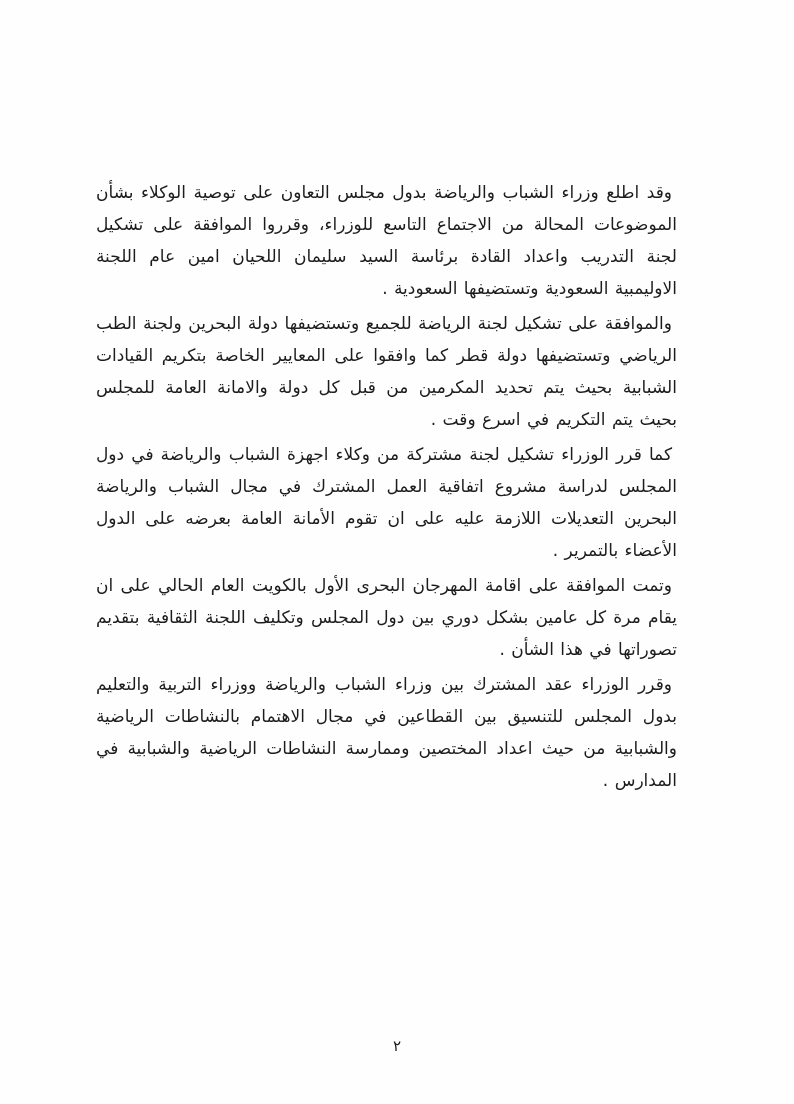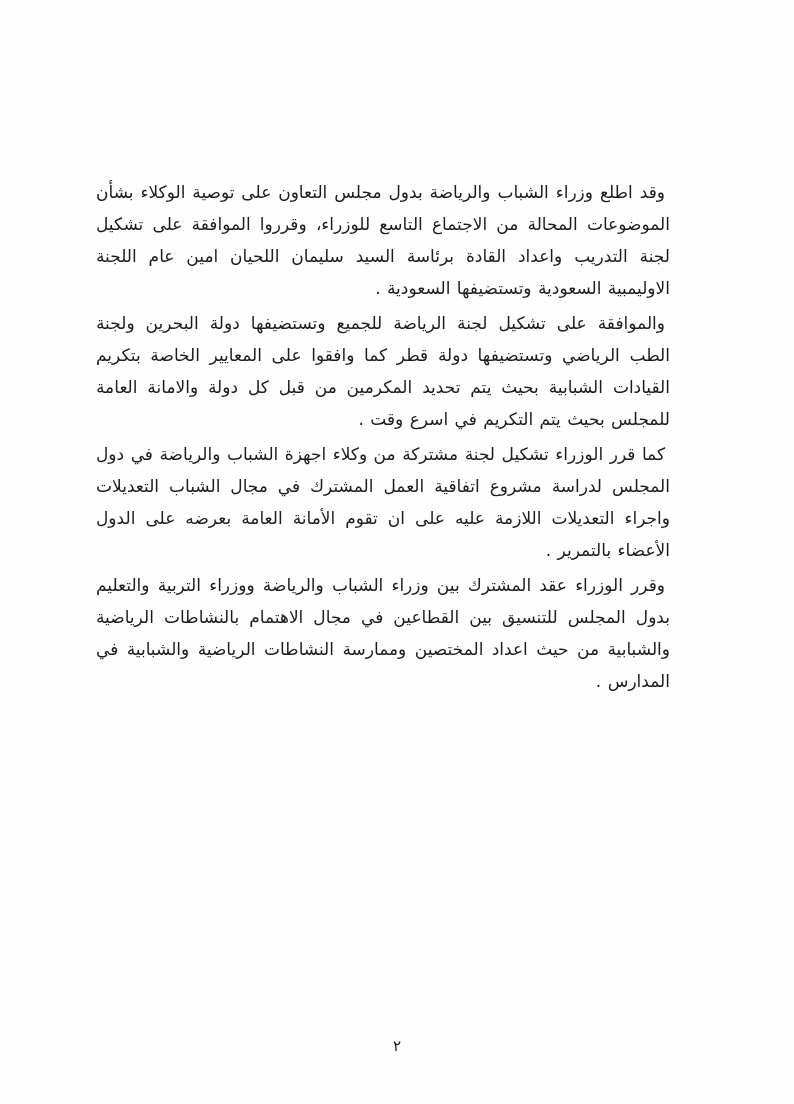--- a/index.html
+++ b/index.html
@@ -22,21 +22,21 @@
     left: 96px;
     direction: rtl;
     text-align: justify;
     text-align-last: right;
     color: #1c1c1c;
     font-size: 17px;
     line-height: 32px;
     letter-spacing: 0;
   }
   .text-block p {
-    margin: 0 12px 3px 0;
+    margin: 0 5px 3px 0;
     text-indent: 5px;
     word-spacing: 1px;
   }
   .page-number {
     position: absolute;
     top: 1036px;
     left: 0;
     width: 100%;
     text-align: center;
     direction: rtl;
@@ -45,17 +45,18 @@
     line-height: 20px;
   }
 </style>
 </head>
 <body>
 
 <div class="scan-page">
   <div class="text-block">
     <p>وقد اطلع وزراء الشباب والرياضة بدول مجلس التعاون على توصية الوكلاء بشأن الموضوعات المحالة من الاجتماع التاسع للوزراء، وقرروا الموافقة على تشكيل لجنة التدريب واعداد القادة برئاسة السيد سليمان اللحيان امين عام اللجنة الاوليمبية السعودية وتستضيفها السعودية .</p>
     <p>والموافقة على تشكيل لجنة الرياضة للجميع وتستضيفها دولة البحرين ولجنة الطب الرياضي وتستضيفها دولة قطر كما وافقوا على المعايير الخاصة بتكريم القيادات الشبابية بحيث يتم تحديد المكرمين من قبل كل دولة والامانة العامة للمجلس بحيث يتم التكريم في اسرع وقت .</p>
-    <p>كما قرر الوزراء تشكيل لجنة مشتركة من وكلاء اجهزة الشباب والرياضة في دول المجلس لدراسة مشروع اتفاقية العمل المشترك في مجال الشباب التعديلات واجراء التعديلات اللازمة عليه على ان تقوم الأمانة العامة بعرضه على الدول الأعضاء بالتمرير .</p>
+    <p>كما قرر الوزراء تشكيل لجنة مشتركة من وكلاء اجهزة الشباب والرياضة في دول المجلس لدراسة مشروع اتفاقية العمل المشترك في مجال الشباب والرياضة البحرين التعديلات اللازمة عليه على ان تقوم الأمانة العامة بعرضه على الدول الأعضاء بالتمرير .</p>
+    <p>وتمت الموافقة على اقامة المهرجان البحرى الأول بالكويت العام الحالي على ان يقام مرة كل عامين بشكل دوري بين دول المجلس وتكليف اللجنة الثقافية بتقديم تصوراتها في هذا الشأن .</p>
     <p>وقرر الوزراء عقد المشترك بين وزراء الشباب والرياضة ووزراء التربية والتعليم بدول المجلس للتنسيق بين القطاعين في مجال الاهتمام بالنشاطات الرياضية والشبابية من حيث اعداد المختصين وممارسة النشاطات الرياضية والشبابية في المدارس .</p>
   </div>
   <div class="page-number">٢</div>
 </div>
 
 </body></html>

